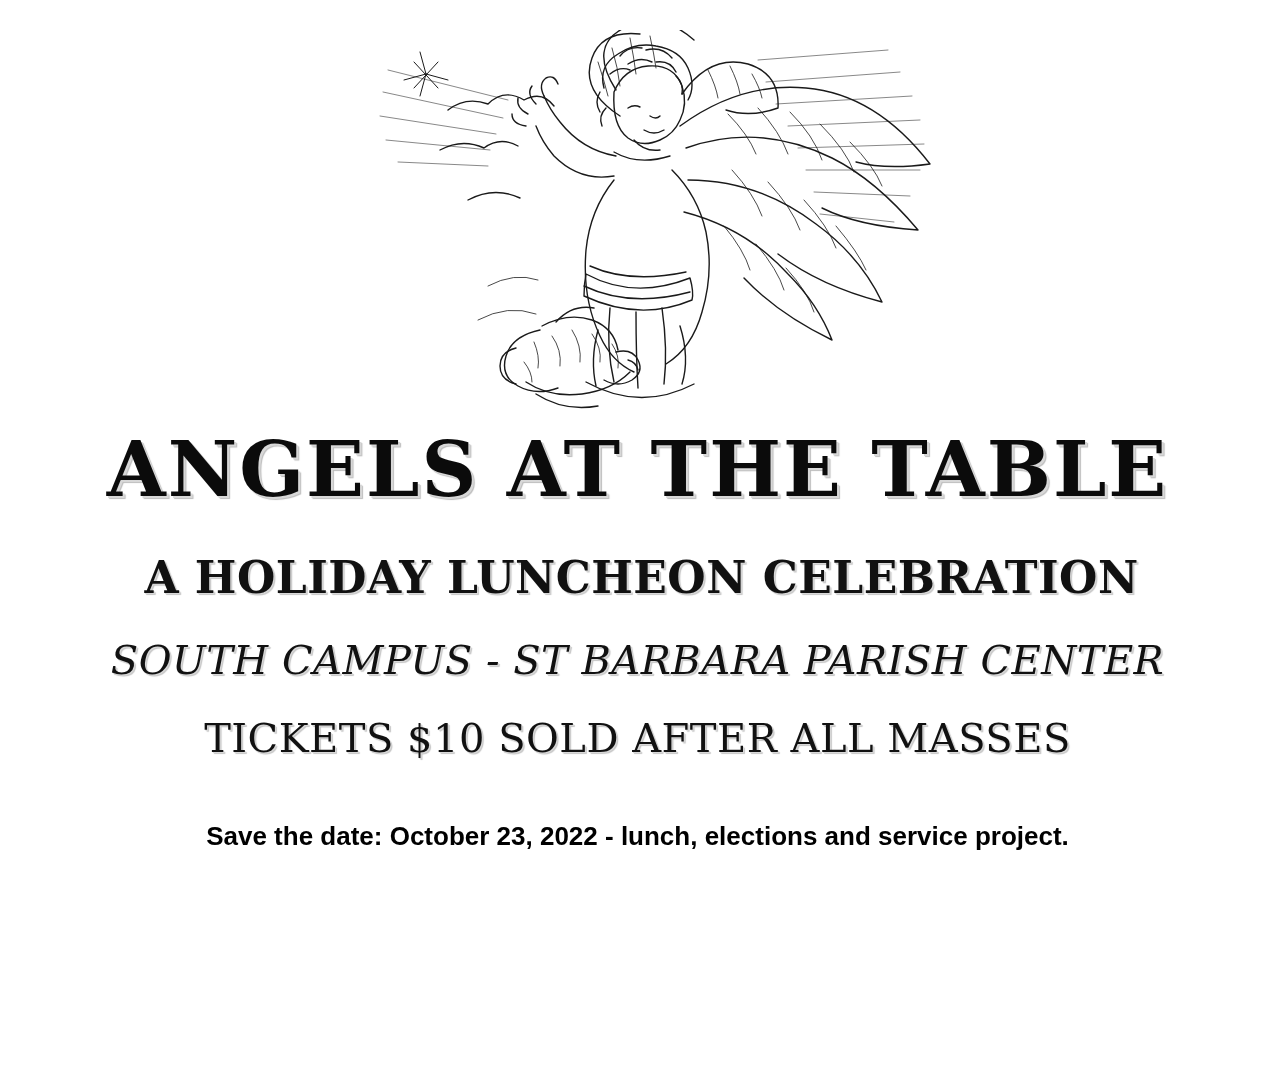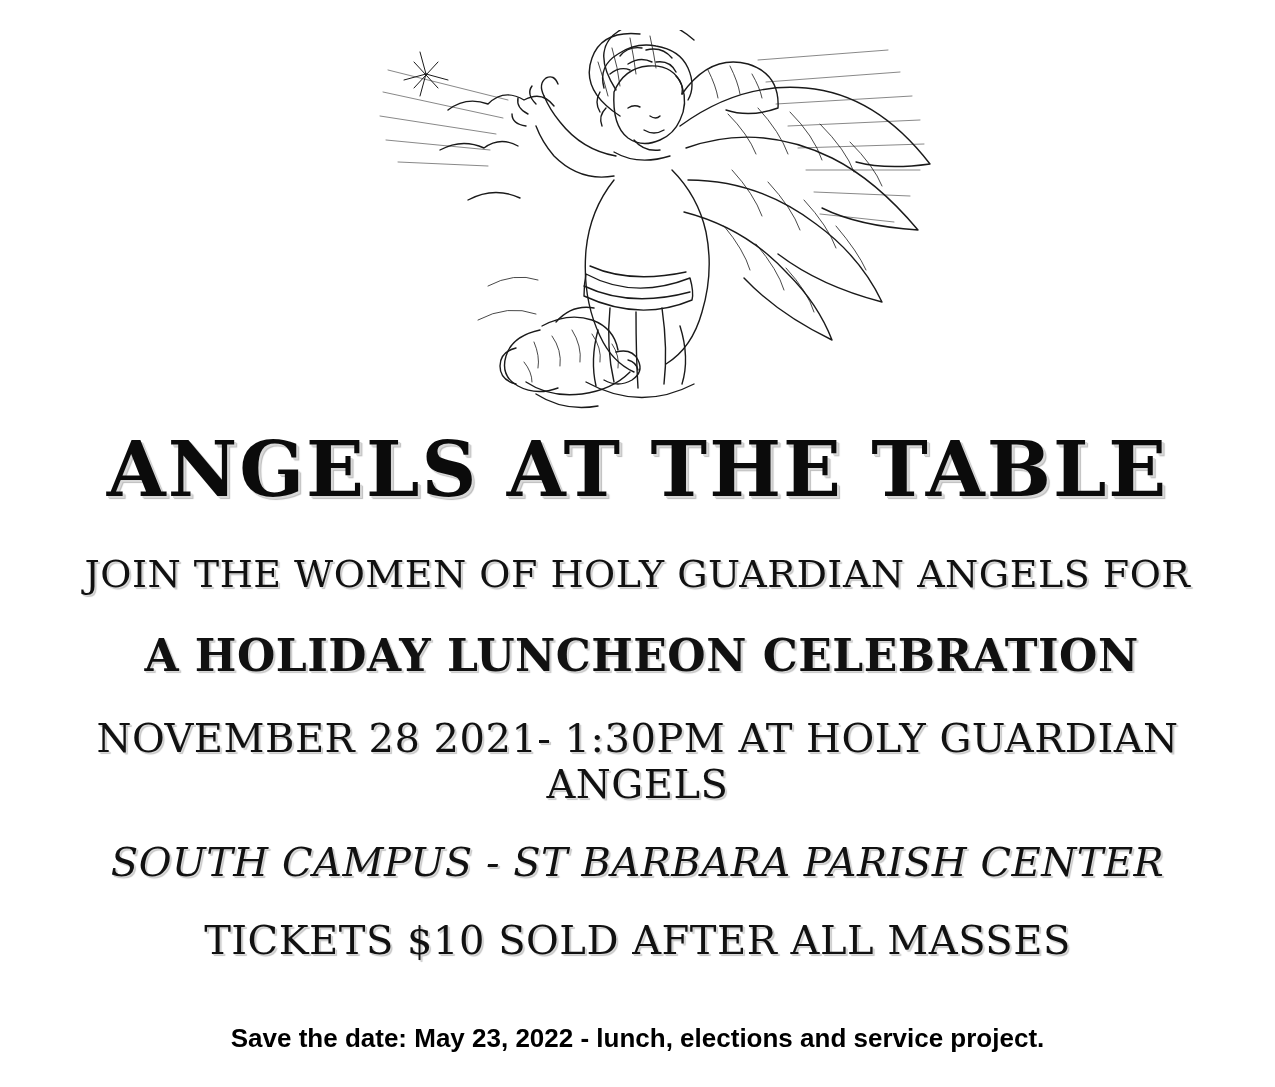--- a/index.html
+++ b/index.html
@@ -222,21 +222,19 @@
         <path d="M300 330 q8 2 10 10"></path>
 
         <path d="M150 290 q30 -16 58 -6" stroke-width="0.8"></path>
         <path d="M160 256 q26 -14 50 -6" stroke-width="0.8"></path>
       </g>
     </svg>
   </div>
 
   <div class="textblock">
     <h1 class="title">Angels at the Table</h1>
-    <p class="line line-intro">Join the Women of Holy Guardian Angels for</p>
     <p class="line line-headline">A Holiday Luncheon Celebration</p>
-    <p class="line line-when">November 28 2021- 1:30PM at Holy Guardian Angels</p>
     <p class="line line-where">South Campus - St Barbara Parish Center</p>
     <p class="line line-tickets">Tickets $10 Sold After All Masses</p>
-    <p class="savedate">Save the date: May 23, 2022 - lunch, elections and service project.</p>
+    <p class="savedate">Save the date: October 23, 2022 - lunch, elections and service project.</p>
   </div>
 
 </div>
 
 </body></html>

